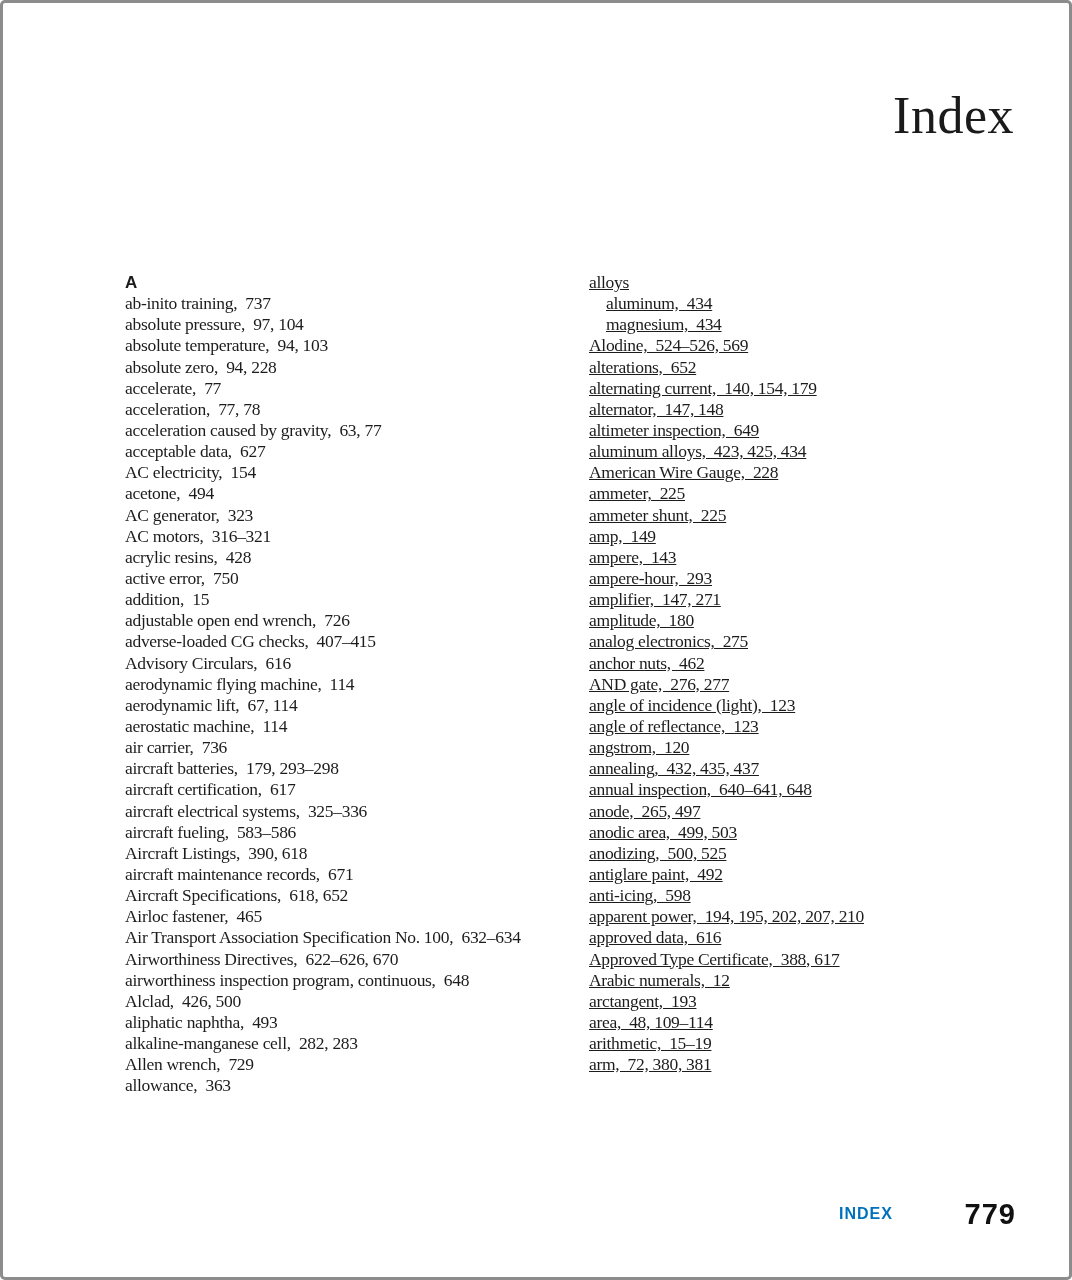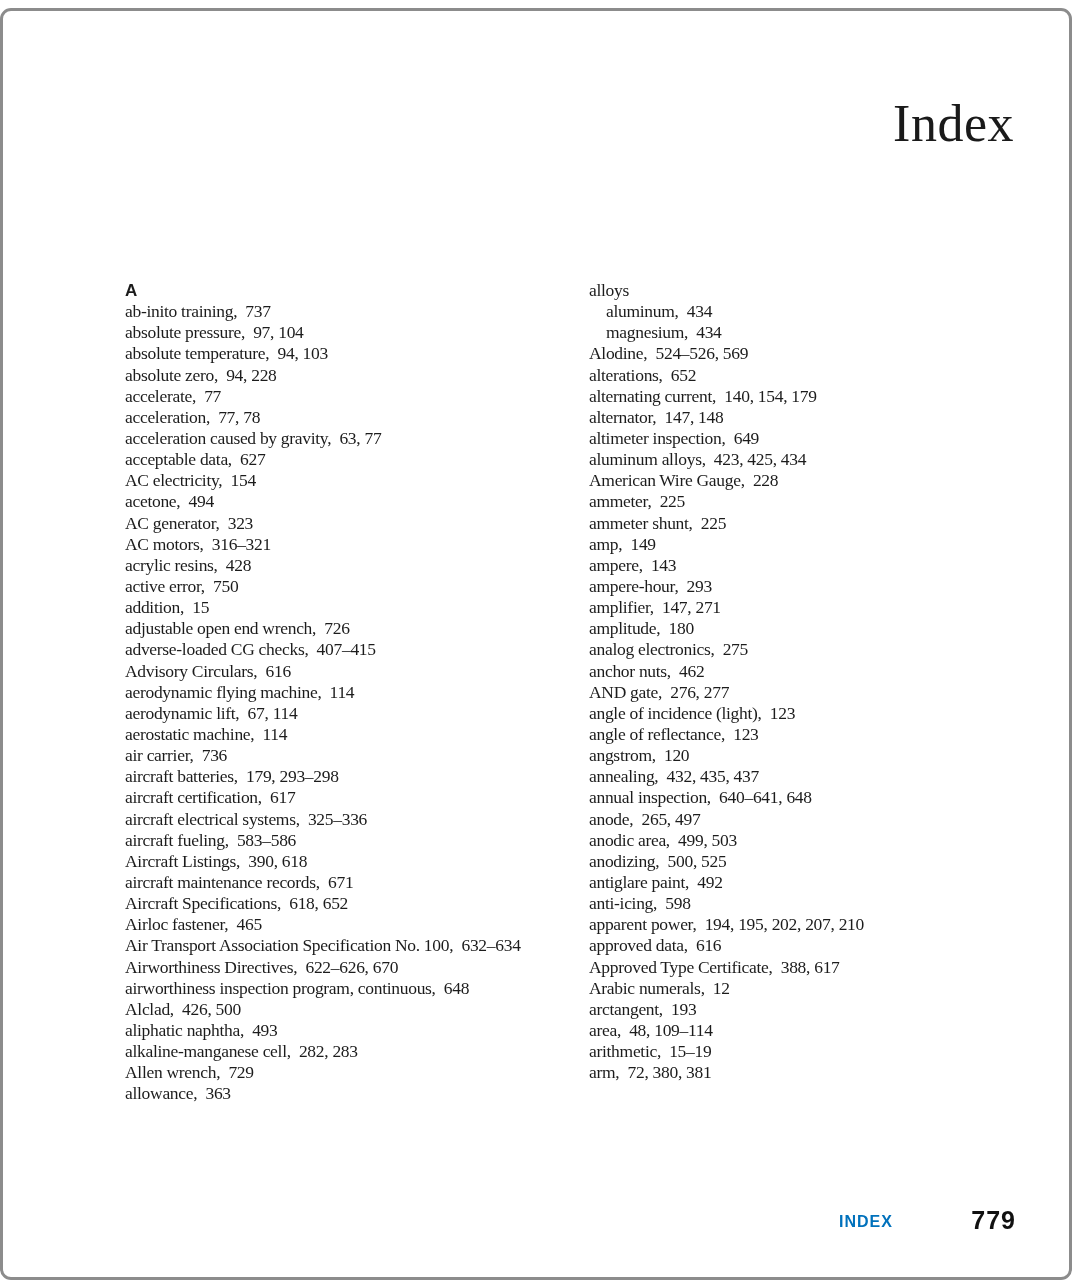--- a/index.html
+++ b/index.html
@@ -8,22 +8,21 @@
     background: #ffffff;
     position: relative;
     font-family: "Liberation Serif", serif;
     overflow: hidden;
   }
   .page {
     position: absolute; inset: 0;
     box-sizing: border-box;
     background: #ffffff;
     border: 3px solid #8c8c8c;
-    border-radius: 11px;
-    margin-top: 8px;
+    border-radius: 5px;
   }
   .page-title {
     position: absolute;
     top: 84px; right: 55px;
     font-family: "Liberation Serif", serif;
     font-size: 52px;
     line-height: 1.1;
     color: #1a1a1a;
     letter-spacing: 0.5px;
   }
@@ -31,21 +30,21 @@
     position: absolute;
     top: 269px;
     font-family: "Liberation Serif", serif;
     font-size: 17.5px;
     line-height: 21.15px;
     letter-spacing: -0.3px;
     color: #1c1c1c;
     white-space: nowrap;
   }
   .col-left  { left: 122px; width: 462px; }
-  .col-right { left: 586px; width: 432px; }
+  .col-right { left: 586px; width: 432px; text-decoration: underline; }
   .section-heading {
     font-family: "Liberation Sans", sans-serif;
     font-weight: bold;
     font-size: 17px;
     line-height: 21.15px;
     letter-spacing: 0;
     color: #1a1a1a;
   }
   .entry { height: 21.15px; }
   .entry.indent { padding-left: 17px; }
@@ -56,21 +55,21 @@
     font-weight: bold;
     font-size: 16px;
     letter-spacing: 1px;
     color: #0071bc;
   }
   .footer-page {
     position: absolute;
     right: 53px; top: 1195px;
     font-family: "Liberation Sans", sans-serif;
     font-weight: bold;
-    font-size: 25px;
+    font-size: 29px;
     letter-spacing: 1px;
     color: #111111;
   }
 </style>
 </head>
 <body>
 
 <div class="page">
 
   <div class="page-title">Index</div>

